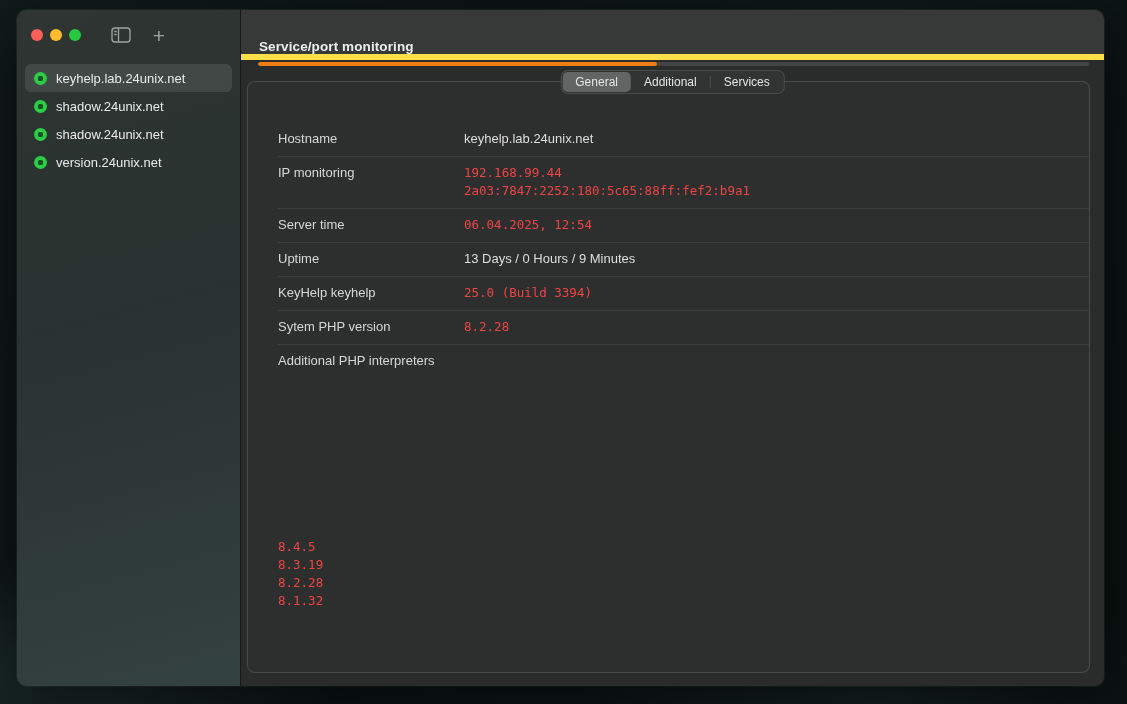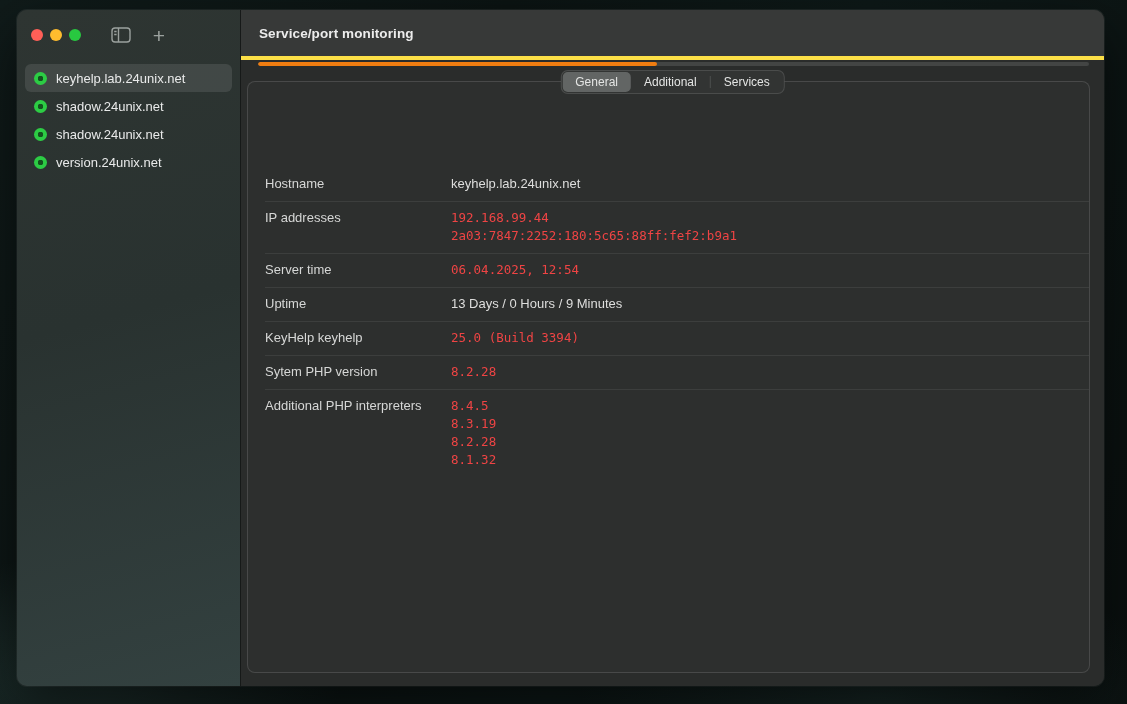--- a/index.html
+++ b/index.html
@@ -42,22 +42,22 @@
     padding:0 9px; border-radius:6px; color:#e9eaea; font-size:13px; cursor:default;
   }
   .server-item.selected{ background:rgba(255,255,255,0.10); }
   .status-dot{
     width:13px; height:13px; border-radius:50%; flex:0 0 13px;
     background:radial-gradient(circle at 50% 50%, #14521f 0 2.6px, var(--status-green,#2ccc44) 3px 100%);
   }
   
   .main{ flex:1; position:relative; background:#2a2c2b; }
   .titlebar{
-    height:50px; background:#373938; border-bottom:4px solid #fde047;
-    display:flex; align-items:center; padding-left:18px;
+    height:50px; background:#373938; border-bottom:6px solid #fde047;
+    display:flex; align-items:flex-end; padding-left:18px;
   }
   .titlebar h1{ font-size:13.5px; font-weight:700; color:#ececec; letter-spacing:0.1px; }
   .progress-track{
     position:absolute; left:17px; right:15px; top:52px; height:4px;
     background:#434544; border-radius:2px; overflow:hidden;
   }
   .progress-fill{ height:100%; background:var(--accent-orange,#f07d11); border-radius:2px; }
   .tab-box{
     position:absolute; left:6px; right:14px; top:71px; bottom:13px;
     border:1px solid rgba(255,255,255,0.13); border-radius:8px;
@@ -70,25 +70,25 @@
     border-radius:7px; padding:1px; z-index:3;
   }
   .segment{
     border:none; background:transparent; color:#e4e5e4; font-size:12px;
     font-family:"Liberation Sans", sans-serif;
     padding:3px 13px; border-radius:5px; cursor:pointer; position:relative;
   }
   .segment.selected{ background:#626564; }
   .seg-sep{ width:1px; background:#4d4f4e; margin:4px 0; }
   
-  .info-table{ position:absolute; left:17px; right:0; top:41px;margin-top:45px; }
+  .info-table{ position:absolute; left:30px; right:0; top:41px; }
   .info-row{
     display:flex; padding:7px 0 8px 0; border-bottom:1px solid #3c3e3d;
   }
-  .info-row:last-child{ border-bottom:none; }
+  .info-row:last-child{ border-bottom:none;flex-direction:column; }
   .info-label{ width:186px; flex:0 0 186px; font-size:13px; color:#d6d7d6; line-height:18px; }
   .info-value{ font-size:13px; color:#dededd; line-height:18px; }
   .info-value.mono div, .info-value.mono{ font-family:"DejaVu Sans Mono", monospace; font-size:12.5px; color:#ef4444; }
 </style>
 </head>
 <body>
 
 <div class="window">
 
   <aside class="sidebar">
@@ -148,21 +148,21 @@
 
     <div class="tab-box">
       <div class="info-table">
 
         <div class="info-row">
           <div class="info-label">Hostname</div>
           <div class="info-value">keyhelp.lab.24unix.net</div>
         </div>
 
         <div class="info-row">
-          <div class="info-label">IP addresses</div>
+          <div class="info-label">IP monitoring</div>
           <div class="info-value mono">
             <div>192.168.99.44</div>
             <div>2a03:7847:2252:180:5c65:88ff:fef2:b9a1</div>
           </div>
         </div>
 
         <div class="info-row">
           <div class="info-label">Server time</div>
           <div class="info-value mono">06.04.2025, 12:54</div>
         </div>

